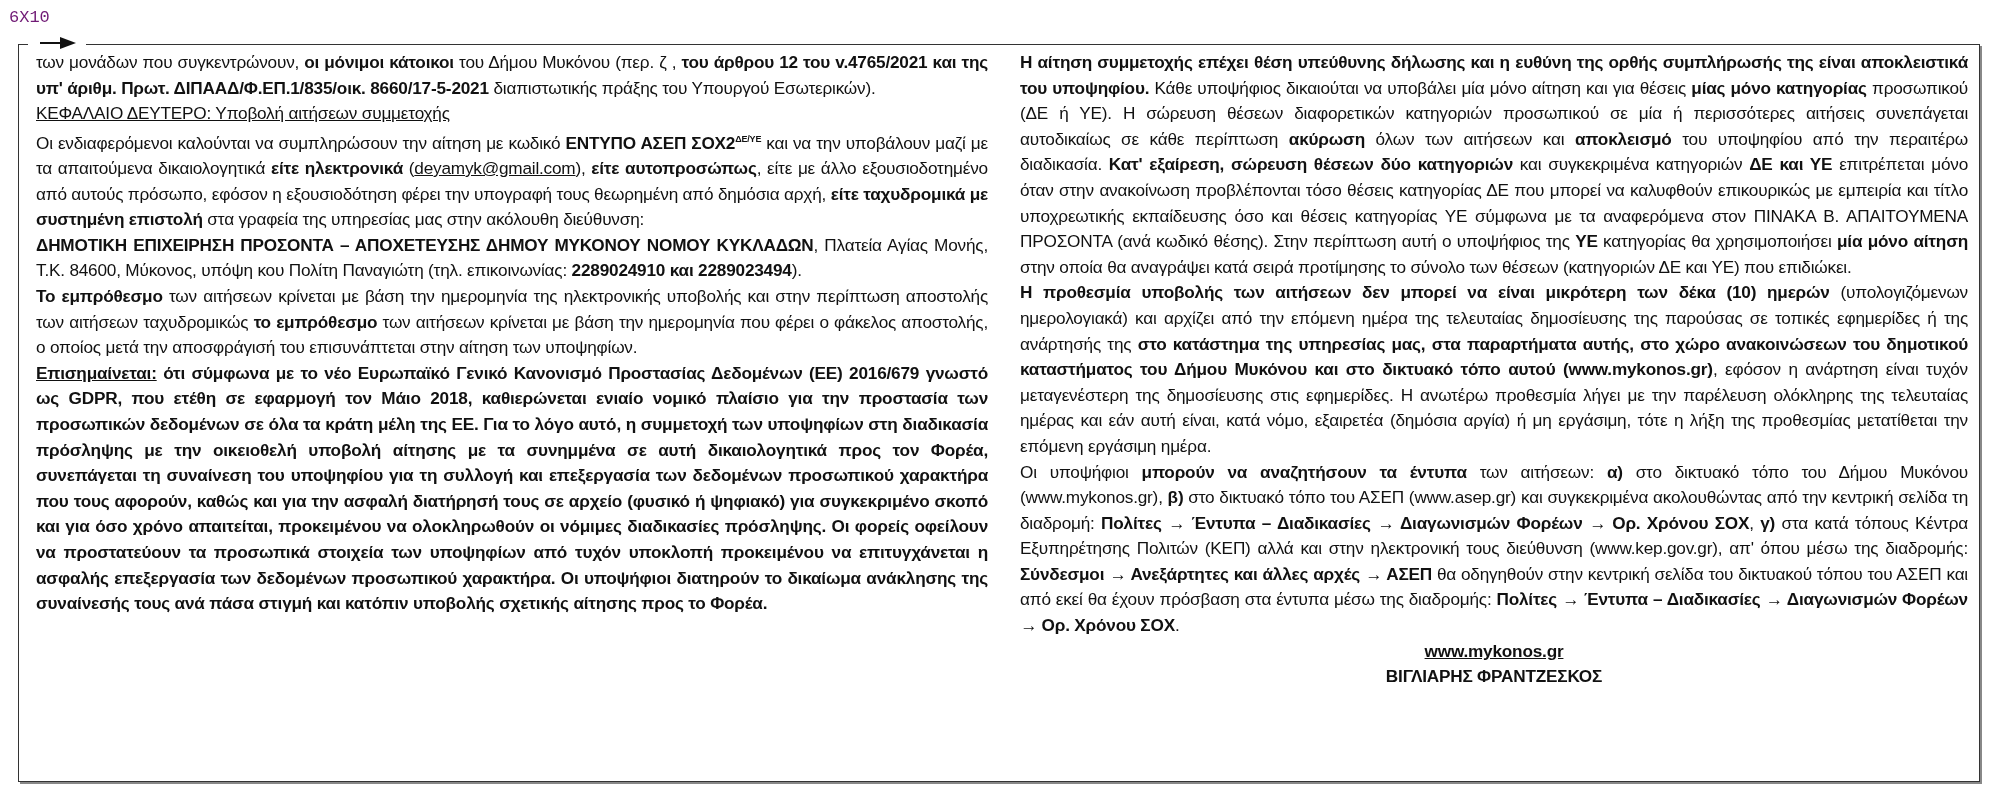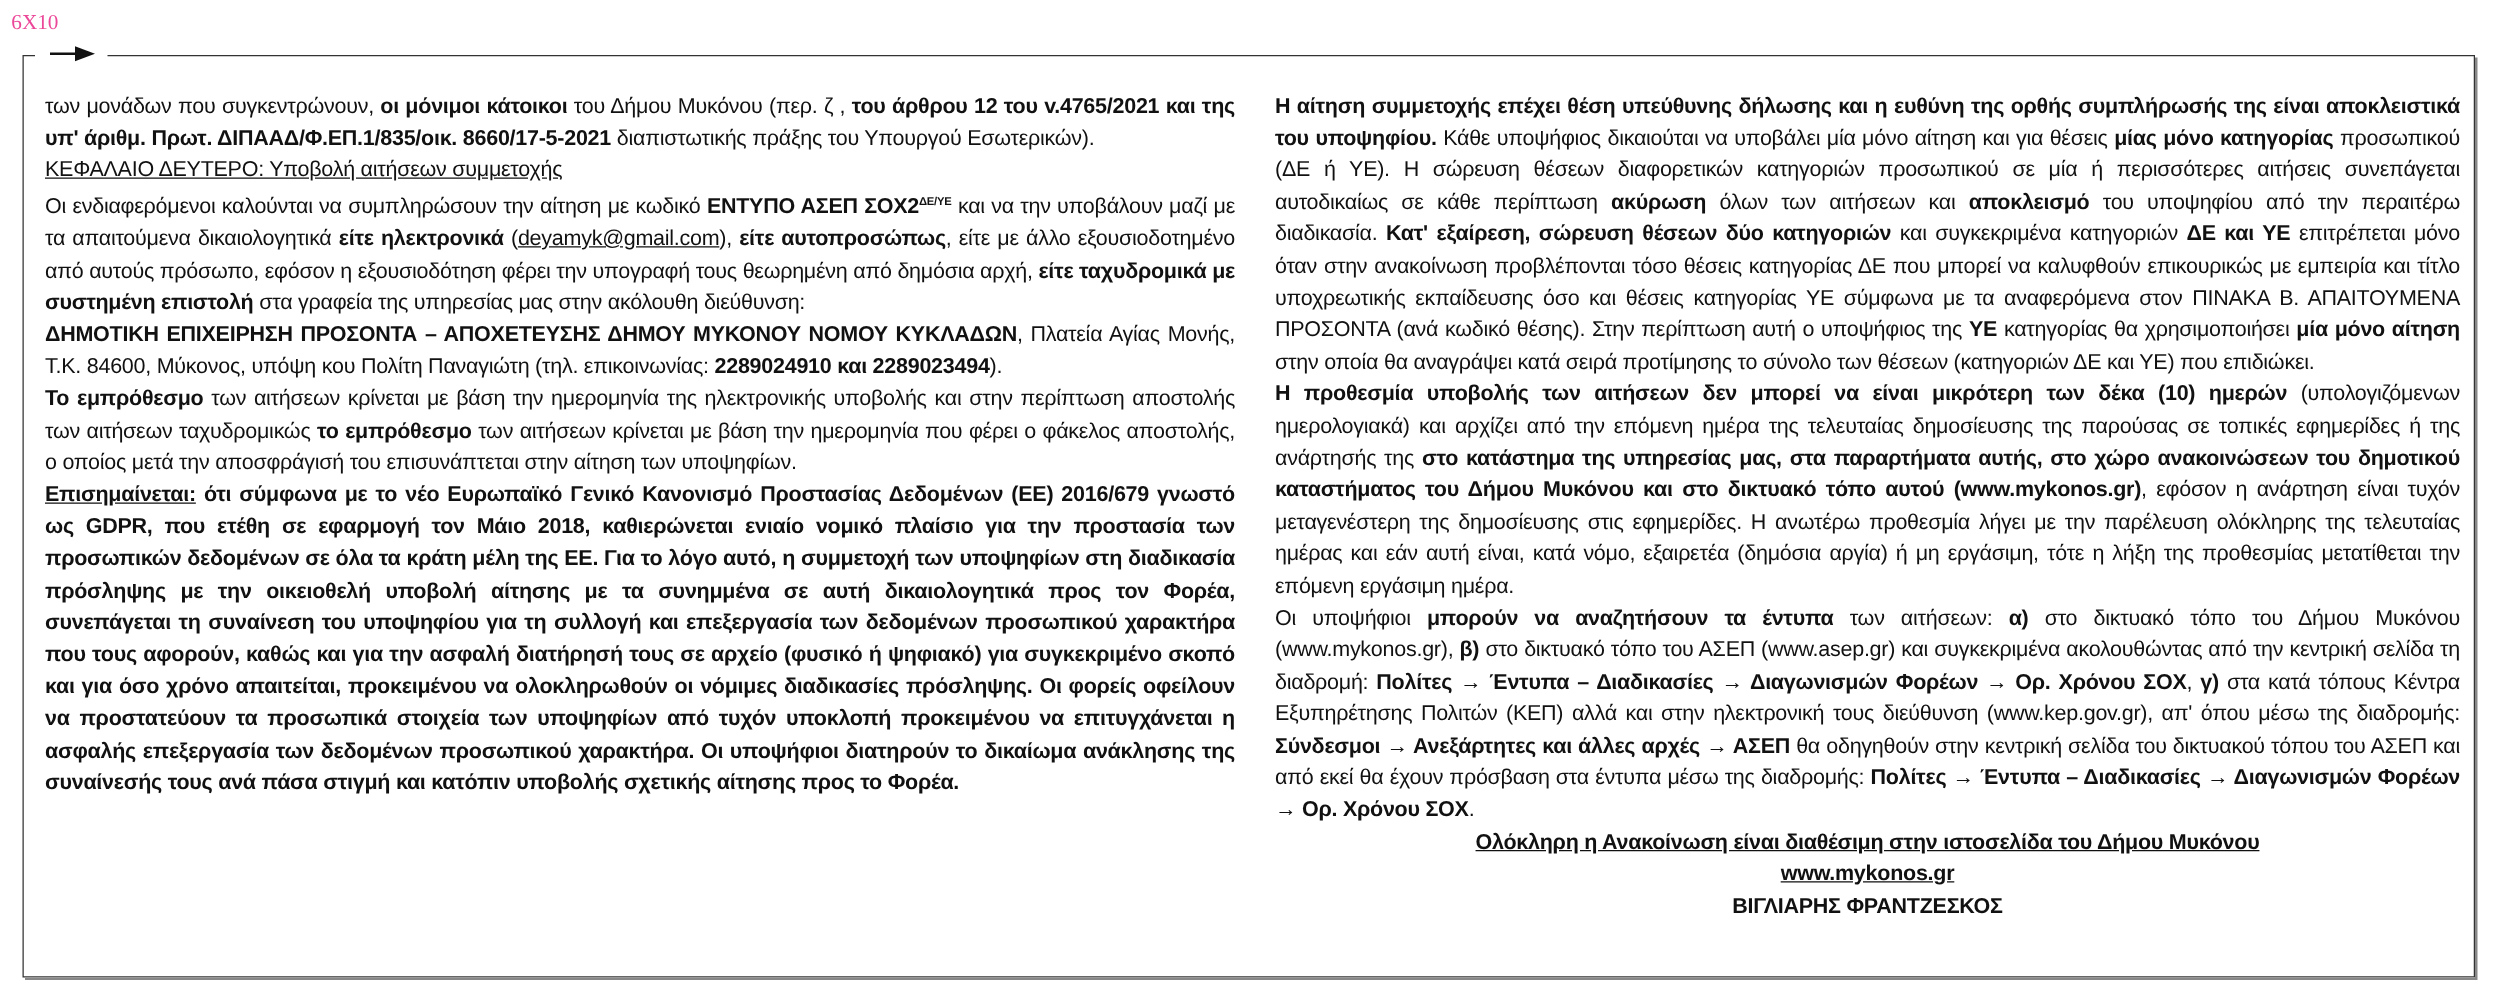--- a/index.html
+++ b/index.html
@@ -1,26 +1,26 @@
 <!DOCTYPE html>
 <html><head>
 <meta charset="utf-8">
 <style>
   html, body { margin: 0; padding: 0; background: #ffffff; }
   body { width: 2000px; height: 794px; position: relative; overflow: hidden;
          font-family: "Liberation Sans Narrow", "Liberation Sans", sans-serif; color: #111; }
-  .code-label { position: absolute; left: 9px; top: 8px; font-size: 17px; color: #ec4899;
-                font-family: Liberation Serif, serif; }
+  .code-label { position: absolute; left: 9px; top: 8px; font-size: 17px; color: #701a75;
+                font-family: Liberation Mono, monospace; }
   .arrow { position: absolute; left: 38px; top: 36px; width: 40px; height: 14px; }
   .frame { position: absolute; left: 18px; top: 44px; width: 1962px; height: 738px;
            border: 1.5px solid #333; border-top: 1.5px solid #333; box-sizing: border-box;
            box-shadow: 2px 2px 0 #888; }
   .frame-gap { position: absolute; left: 28px; top: 40px; width: 58px; height: 10px; background: #fff; }
   .col { position: absolute; top: 50px; font-size: 17.2px; line-height: 25.6px;
-         text-align: justify; letter-spacing: -0.2px; transform-origin: left top; margin-top: 22px; }
+         text-align: justify; letter-spacing: -0.2px; transform-origin: left top; }
   .col-left { left: 36px; width: 952px; }
   .col-right { left: 1020px; width: 948px; }
   .col p { margin: 0; }
   b { font-weight: bold; }
   u { text-decoration: underline; }
   .center { text-align: center; }
   .sup { font-size: 9px; vertical-align: super; font-weight: bold; }
   .arr { font-weight: bold; }
 </style>
 </head>
@@ -40,16 +40,15 @@
   <p><span>Οι ενδιαφερόμενοι καλούνται να συμπληρώσουν την αίτηση με κωδικό </span><b>ΕΝΤΥΠΟ ΑΣΕΠ ΣΟΧ2</b><span class="sup">ΔΕ/ΥΕ</span><span> και να την υποβάλουν μαζί με τα απαιτούμενα δικαιολογητικά </span><b>είτε ηλεκτρονικά</b><span> (</span><u>deyamyk@gmail.com</u><span>), </span><b>είτε αυτοπροσώπως</b><span>, είτε με άλλο εξουσιοδοτημένο από αυτούς πρόσωπο, εφόσον η εξουσιοδότηση φέρει την υπογραφή τους θεωρημένη από δημόσια αρχή, </span><b>είτε ταχυδρομικά με συστημένη επιστολή</b><span> στα γραφεία της υπηρεσίας μας στην ακόλουθη διεύθυνση:</span></p>
   <p><b>ΔΗΜΟΤΙΚΗ ΕΠΙΧΕΙΡΗΣΗ ΠΡΟΣΟΝΤΑ – ΑΠΟΧΕΤΕΥΣΗΣ ΔΗΜΟΥ ΜΥΚΟΝΟΥ ΝΟΜΟΥ ΚΥΚΛΑΔΩΝ</b><span>, Πλατεία Αγίας Μονής, Τ.Κ. 84600, Μύκονος, υπόψη κου Πολίτη Παναγιώτη (τηλ. επικοινωνίας: </span><b>2289024910 και 2289023494</b><span>).</span></p>
   <p><b>Το εμπρόθεσμο</b><span> των αιτήσεων κρίνεται με βάση την ημερομηνία της ηλεκτρονικής υποβολής και στην περίπτωση αποστολής των αιτήσεων ταχυδρομικώς </span><b>το εμπρόθεσμο</b><span> των αιτήσεων κρίνεται με βάση την ημερομηνία που φέρει ο φάκελος αποστολής, ο οποίος μετά την αποσφράγισή του επισυνάπτεται στην αίτηση των υποψηφίων.</span></p>
   <p><b><u>Επισημαίνεται:</u></b><b> ότι σύμφωνα με το νέο Ευρωπαϊκό Γενικό Κανονισμό Προστασίας Δεδομένων (ΕΕ) 2016/679 γνωστό ως GDPR, που ετέθη σε εφαρμογή τον Μάιο 2018, καθιερώνεται ενιαίο νομικό πλαίσιο για την προστασία των προσωπικών δεδομένων σε όλα τα κράτη μέλη της ΕΕ. Για το λόγο αυτό, η συμμετοχή των υποψηφίων στη διαδικασία πρόσληψης με την οικειοθελή υποβολή αίτησης με τα συνημμένα σε αυτή δικαιολογητικά προς τον Φορέα, συνεπάγεται τη συναίνεση του υποψηφίου για τη συλλογή και επεξεργασία των δεδομένων προσωπικού χαρακτήρα που τους αφορούν, καθώς και για την ασφαλή διατήρησή τους σε αρχείο (φυσικό ή ψηφιακό) για συγκεκριμένο σκοπό και για όσο χρόνο απαιτείται, προκειμένου να ολοκληρωθούν οι νόμιμες διαδικασίες πρόσληψης. Οι φορείς οφείλουν να προστατεύουν τα προσωπικά στοιχεία των υποψηφίων από τυχόν υποκλοπή προκειμένου να επιτυγχάνεται η ασφαλής επεξεργασία των δεδομένων προσωπικού χαρακτήρα. Οι υποψήφιοι διατηρούν το δικαίωμα ανάκλησης της συναίνεσής τους ανά πάσα στιγμή και κατόπιν υποβολής σχετικής αίτησης προς το Φορέα.</b></p>
 </div>
 
 <div class="col col-right">
   <p><b>Η αίτηση συμμετοχής επέχει θέση υπεύθυνης δήλωσης και η ευθύνη της ορθής συμπλήρωσής της είναι αποκλειστικά του υποψηφίου.</b><span> Κάθε υποψήφιος δικαιούται να υποβάλει μία μόνο αίτηση και για θέσεις </span><b>μίας μόνο κατηγορίας</b><span> προσωπικού (ΔΕ ή ΥΕ). Η σώρευση θέσεων διαφορετικών κατηγοριών προσωπικού σε μία ή περισσότερες αιτήσεις συνεπάγεται αυτοδικαίως σε κάθε περίπτωση </span><b>ακύρωση</b><span> όλων των αιτήσεων και </span><b>αποκλεισμό</b><span> του υποψηφίου από την περαιτέρω διαδικασία. </span><b>Κατ' εξαίρεση, σώρευση θέσεων δύο κατηγοριών</b><span> και συγκεκριμένα κατηγοριών </span><b>ΔΕ και ΥΕ</b><span> επιτρέπεται μόνο όταν στην ανακοίνωση προβλέπονται τόσο θέσεις κατηγορίας ΔΕ που μπορεί να καλυφθούν επικουρικώς με εμπειρία και τίτλο υποχρεωτικής εκπαίδευσης όσο και θέσεις κατηγορίας ΥΕ σύμφωνα με τα αναφερόμενα στον ΠΙΝΑΚΑ Β. ΑΠΑΙΤΟΥΜΕΝΑ ΠΡΟΣΟΝΤΑ (ανά κωδικό θέσης). Στην  περίπτωση αυτή ο υποψήφιος της </span><b>ΥΕ</b><span> κατηγορίας θα χρησιμοποιήσει </span><b>μία μόνο αίτηση</b><span> στην οποία θα αναγράψει κατά σειρά προτίμησης το σύνολο των θέσεων (κατηγοριών ΔΕ και ΥΕ) που επιδιώκει.</span></p>
   <p><b>Η προθεσμία υποβολής των αιτήσεων δεν μπορεί να είναι μικρότερη των δέκα (10) ημερών</b><span> (υπολογιζόμενων ημερολογιακά) και αρχίζει από την επόμενη ημέρα της τελευταίας δημοσίευσης της παρούσας σε τοπικές εφημερίδες ή της ανάρτησής της </span><b>στο κατάστημα της υπηρεσίας μας, στα παραρτήματα αυτής, στο χώρο ανακοινώσεων του δημοτικού καταστήματος του Δήμου Μυκόνου και στο δικτυακό τόπο αυτού (www.mykonos.gr)</b><span>, εφόσον η ανάρτηση είναι τυχόν μεταγενέστερη της δημοσίευσης στις εφημερίδες. Η ανωτέρω προθεσμία λήγει με την παρέλευση ολόκληρης της τελευταίας ημέρας και  εάν αυτή είναι, κατά νόμο, εξαιρετέα (δημόσια αργία) ή μη εργάσιμη,  τότε η λήξη της προθεσμίας μετατίθεται την επόμενη εργάσιμη ημέρα.</span></p>
   <p><span>Οι υποψήφιοι </span><b>μπορούν να αναζητήσουν τα έντυπα</b><span> των αιτήσεων: </span><b>α)</b><span> στο δικτυακό τόπο του Δήμου Μυκόνου (www.mykonos.gr), </span><b>β)</b><span> στο δικτυακό τόπο του ΑΣΕΠ (www.asep.gr) και συγκεκριμένα ακολουθώντας από την κεντρική σελίδα τη διαδρομή: </span><b class="arr">Πολίτες → Έντυπα – Διαδικασίες → Διαγωνισμών Φορέων → Ορ. Χρόνου ΣΟΧ</b><span>, </span><b>γ)</b><span>  στα κατά τόπους Κέντρα Εξυπηρέτησης Πολιτών (ΚΕΠ) αλλά και στην ηλεκτρονική τους διεύθυνση (www.kep.gov.gr), απ' όπου μέσω της διαδρομής: </span><b class="arr">Σύνδεσμοι → Ανεξάρτητες και άλλες αρχές → ΑΣΕΠ</b><span> θα οδηγηθούν στην κεντρική σελίδα του δικτυακού τόπου του ΑΣΕΠ και από εκεί θα έχουν πρόσβαση στα έντυπα μέσω της διαδρομής: </span><b class="arr">Πολίτες → Έντυπα – Διαδικασίες → Διαγωνισμών Φορέων → Ορ. Χρόνου ΣΟΧ</b><span>.</span></p>
-  <p class="center"><b><u>Ολόκληρη η Ανακοίνωση είναι διαθέσιμη στην ιστοσελίδα του Δήμου Μυκόνου</u></b></p>
   <p class="center"><b><u>www.mykonos.gr</u></b></p>
   <p class="center"><b>ΒΙΓΛΙΑΡΗΣ ΦΡΑΝΤΖΕΣΚΟΣ</b></p>
 </div>
 
 </body></html>

